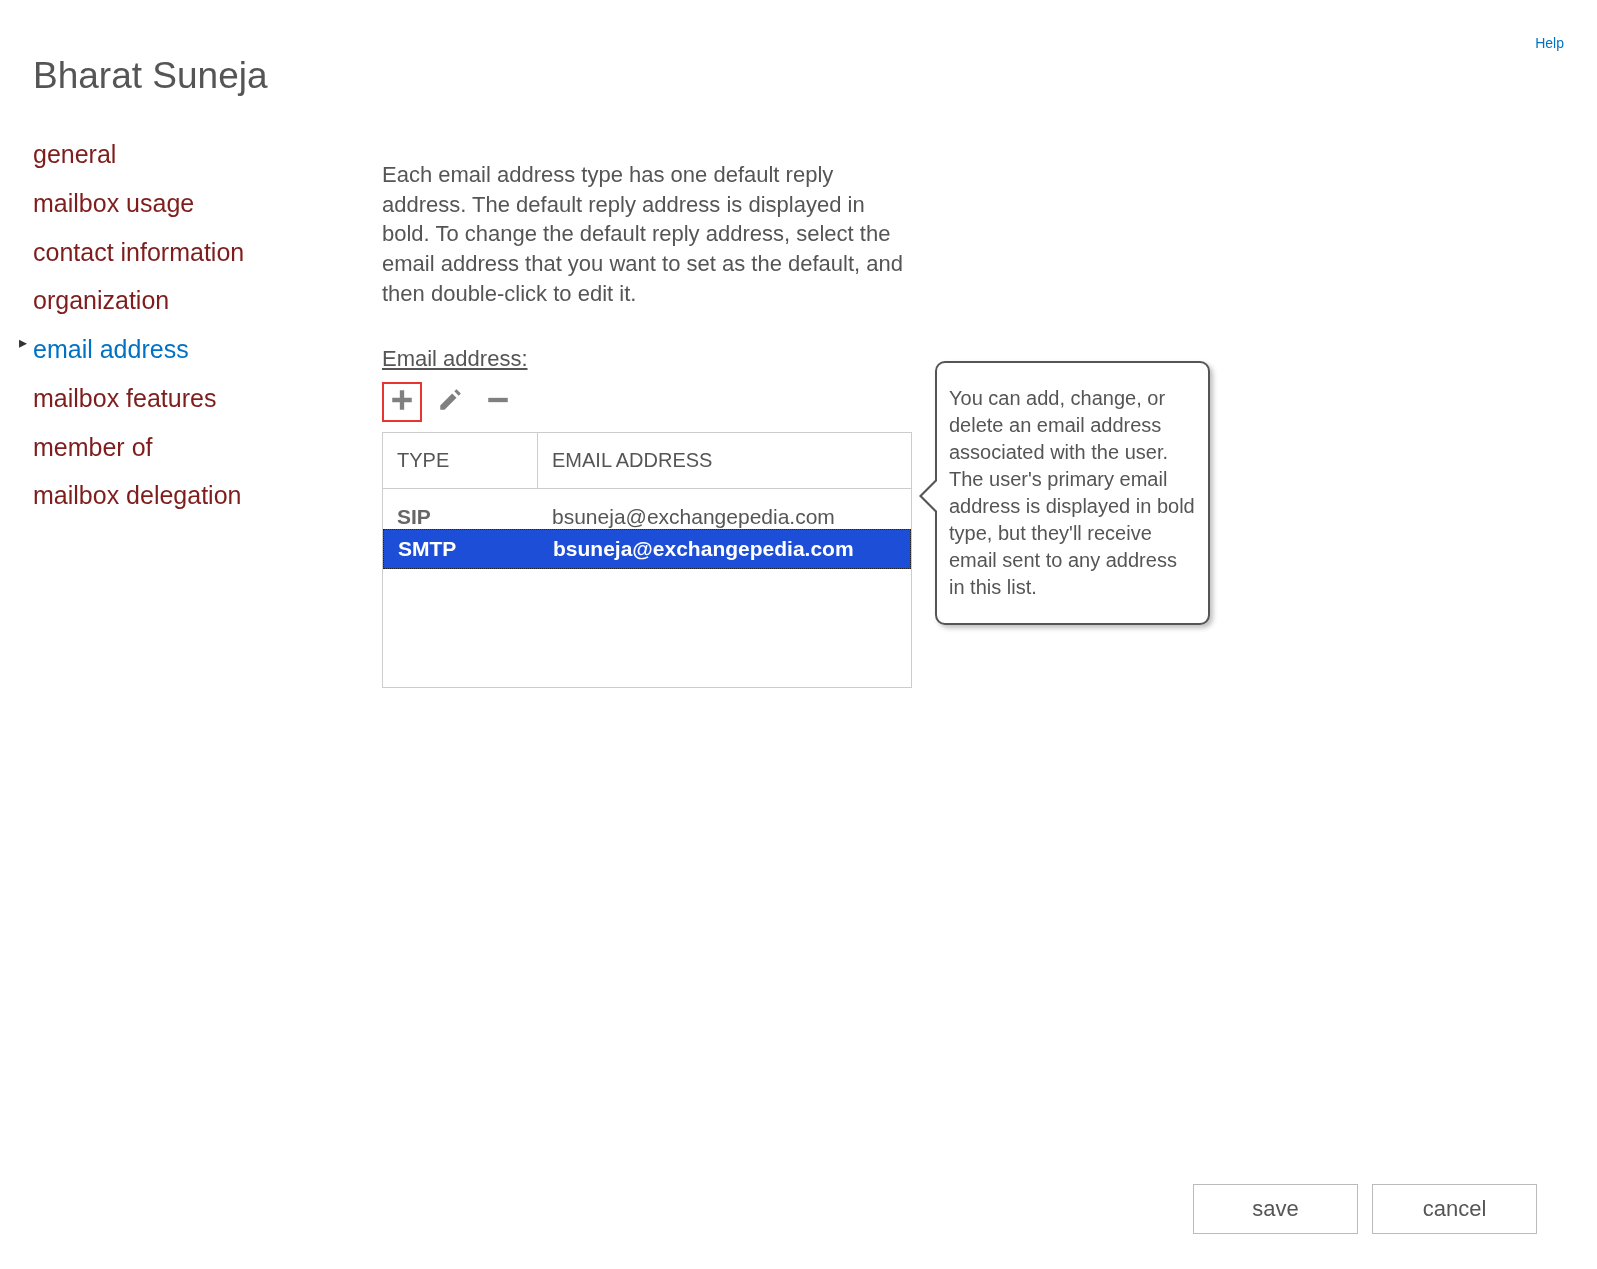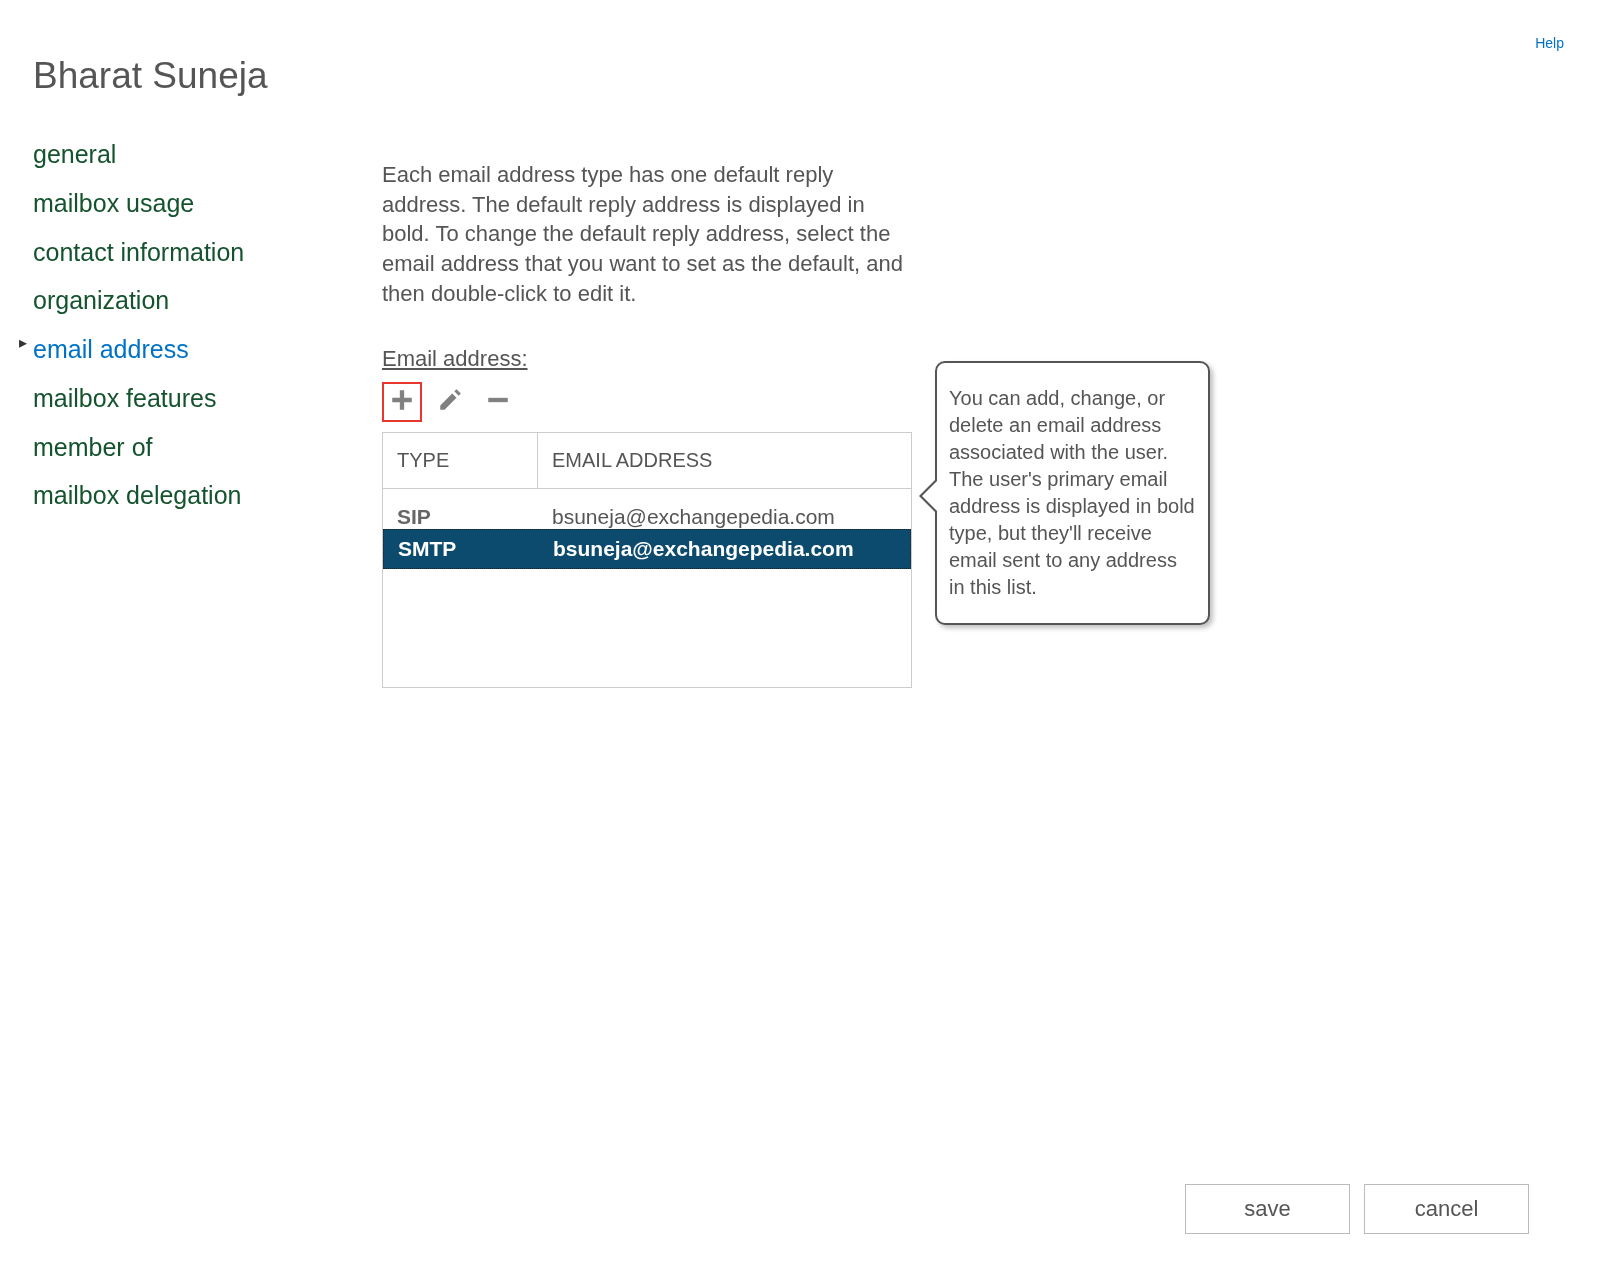--- a/index.html
+++ b/index.html
@@ -35,21 +35,21 @@
     .sidebar {
       position: absolute;
       top: 130px;
       left: 33px;
       width: 310px;
     }
 
     .sidebar-item {
       font-size: 25px;
       font-weight: 300;
-      color: #14532d;
+      color: #7f1d1d;
       padding: 5px 0;
       cursor: pointer;
       position: relative;
       line-height: 1.55;
     }
 
     .sidebar-item.active {
       color: #0072C6;
     }
 
@@ -144,21 +144,21 @@
       font-size: 21px;
       padding: 0 14px;
       color: #666;
       font-weight: 600;
     }
 
     .td-type { width: 155px; }
     .td-email { flex: 1; }
 
     .table-row.selected {
-      background: #0c4a6e;
+      background: #1d4ed8;
       border: 1px dotted #222;
     }
     .table-row.selected .td { color: #fff; }
 
     .row-sip .td-type { font-weight: 600; }
     .row-sip .td-email { font-weight: 400; color:#555; }
 
     .callout {
       position: absolute;
       top: 361px;
@@ -195,21 +195,21 @@
       width: 0;
       height: 0;
       border-top: 16px solid transparent;
       border-bottom: 16px solid transparent;
       border-right: 16px solid #fff;
     }
 
     .footer-buttons {
       position: absolute;
       bottom: 35px;
-      right: 68px;
+      right: 60px;
       display: flex;
       gap: 14px;
     }
 
     .footer-btn {
       width: 165px;
       height: 50px;
       border: 1px solid #bbb;
       background: #fff;
       font-size: 22px;

